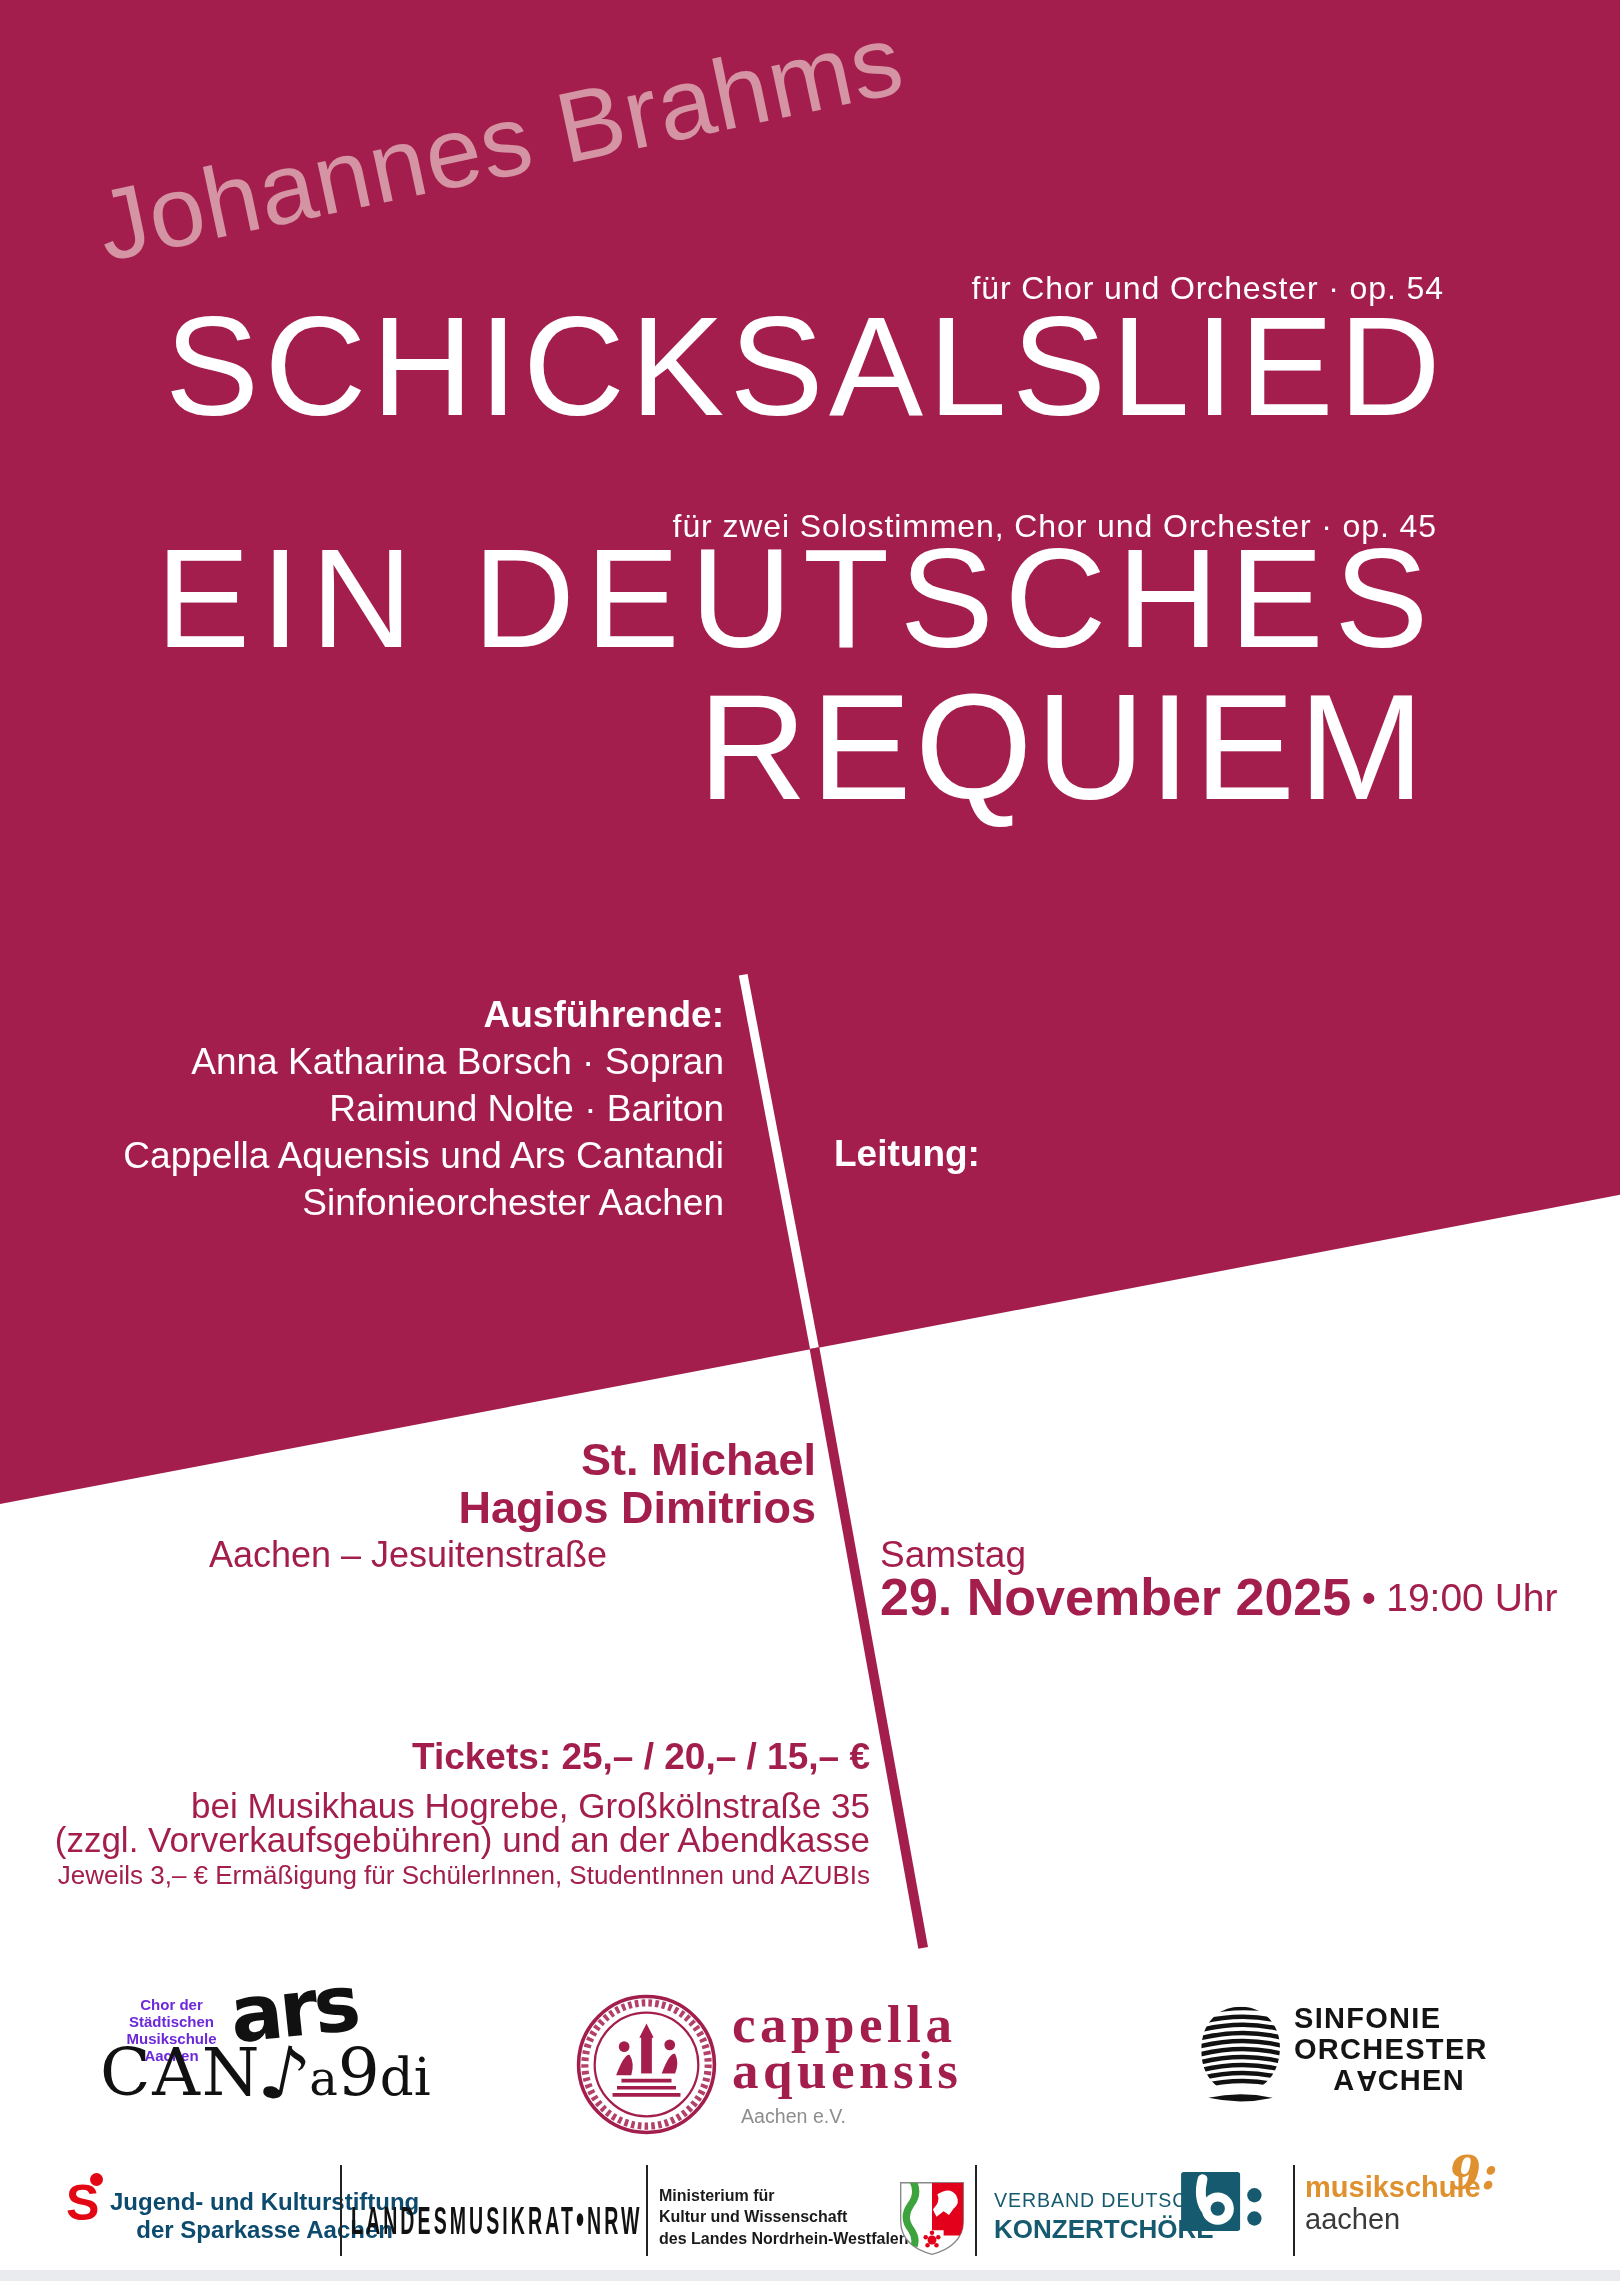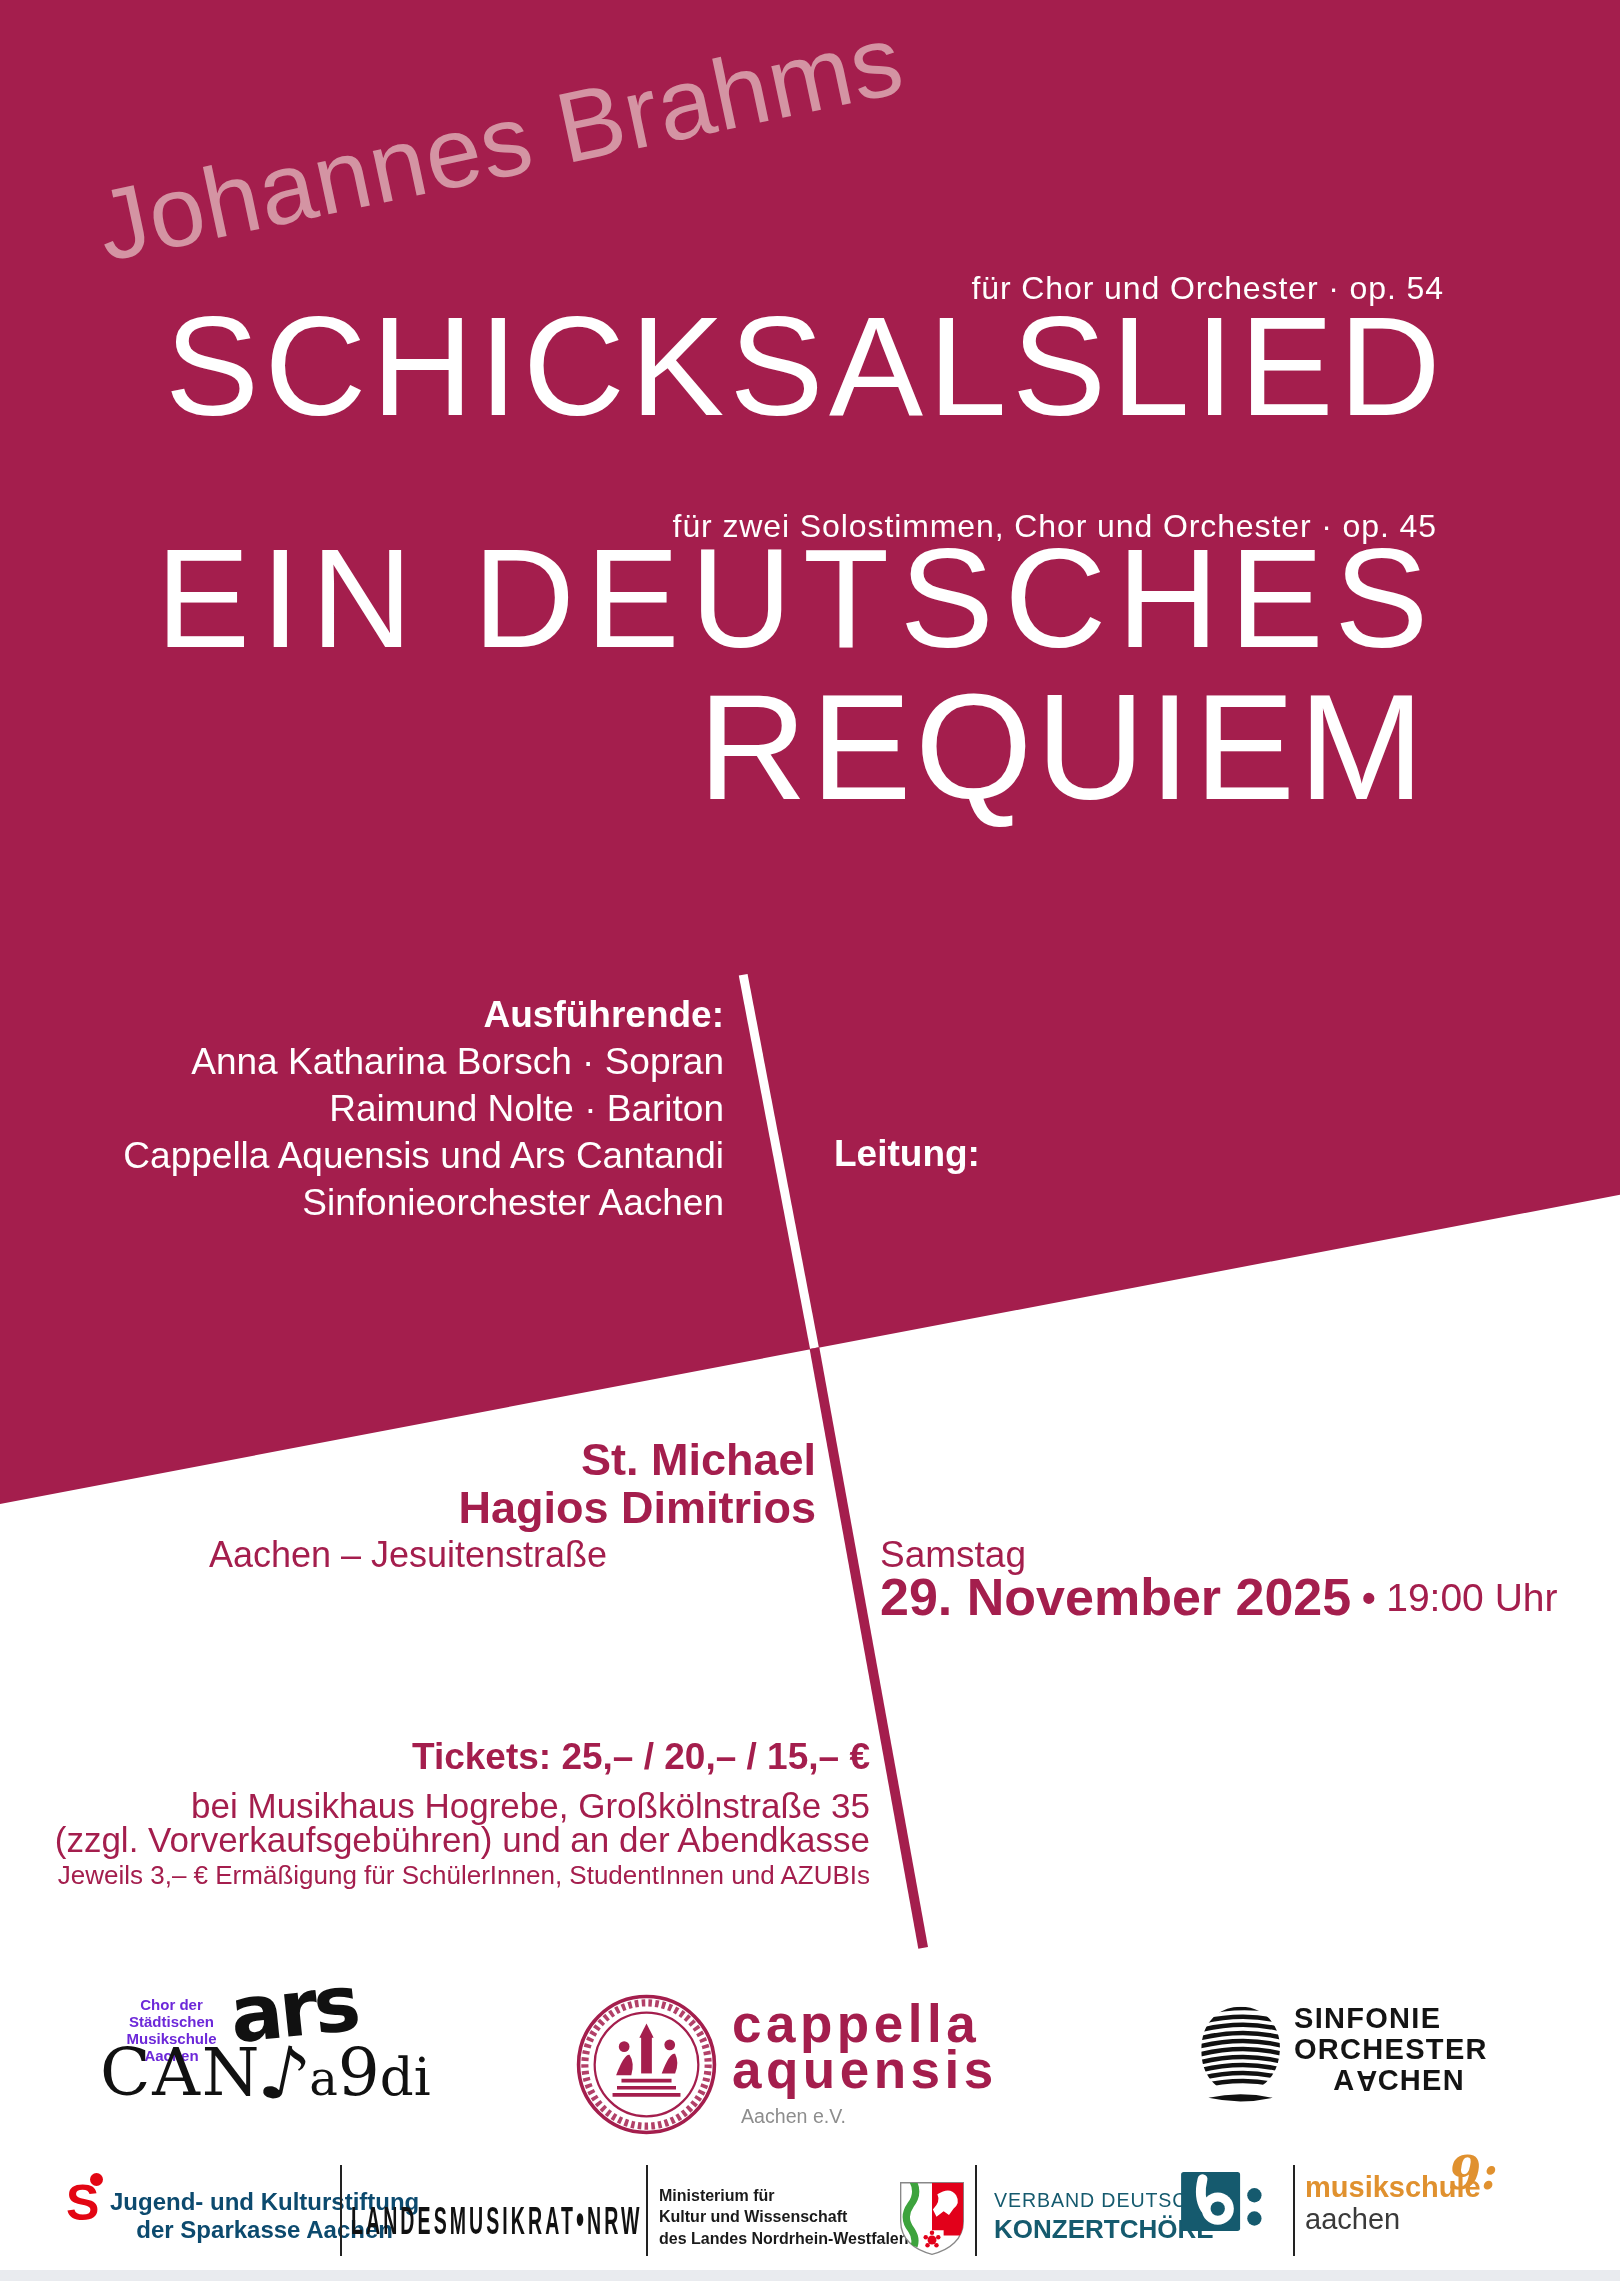--- a/index.html
+++ b/index.html
@@ -47,21 +47,21 @@
   .tickets .tn{font-size:26px;margin-top:3.6px;}
   .org-lines{left:100px;top:1996px;width:143px;text-align:center;font-size:15px;line-height:17px;font-weight:bold;color:#6d28d9;}
   .ars-word{left:230px;top:1964px;font-size:78px;font-weight:bold;letter-spacing:-3.6px;color:#111;transform:rotate(-6deg);font-family:"DejaVu Sans",sans-serif;}
   .cant-row{left:100px;top:2030px;color:#111;white-space:nowrap;font-family:"DejaVu Serif",serif;}
   .cant-row .p1{font-size:66px;letter-spacing:1.8px;}
   .cant-row .pn{font-size:75px;font-family:"DejaVu Sans",sans-serif;display:inline-block;transform:rotate(12deg);vertical-align:-5.3px;}
   .cant-row .pa{font-size:48px;}
   .cant-row .p9{font-size:66px;}
   .cant-row .pd{font-size:53px;}
 
-  .capp-text{left:732px;top:2001px;color:#A41E4D;font-family:Liberation Sans, sans-serif;font-weight:bold;line-height:46px;}
+  .capp-text{left:732px;top:2001px;color:#A41E4D;font-family:Liberation Serif, serif;font-weight:bold;line-height:46px;}
   .capp-text .c1,.capp-text .c2{font-size:53px;letter-spacing:4.5px;}
   .capp-sub{left:741px;top:2105px;color:#8D8D8D;font-size:19.6px;}
 
   .soa-text{left:1294px;top:2003px;width:171px;font-size:29px;line-height:31px;font-weight:bold;letter-spacing:1.3px;color:#141414;}
   .soa-text .r{text-align:right;}
   .flipA{display:inline-block;transform:rotate(180deg);}
 
   .sk-sym{left:66px;top:2173px;width:41px;height:62px;}
   .sk-dot{position:absolute;left:24px;top:0;width:13.4px;height:13.4px;border-radius:50%;background:#E30613;}
   .sk-s{position:absolute;left:0;top:3.6px;font-size:50px;font-weight:bold;color:#E30613;line-height:53px;}

